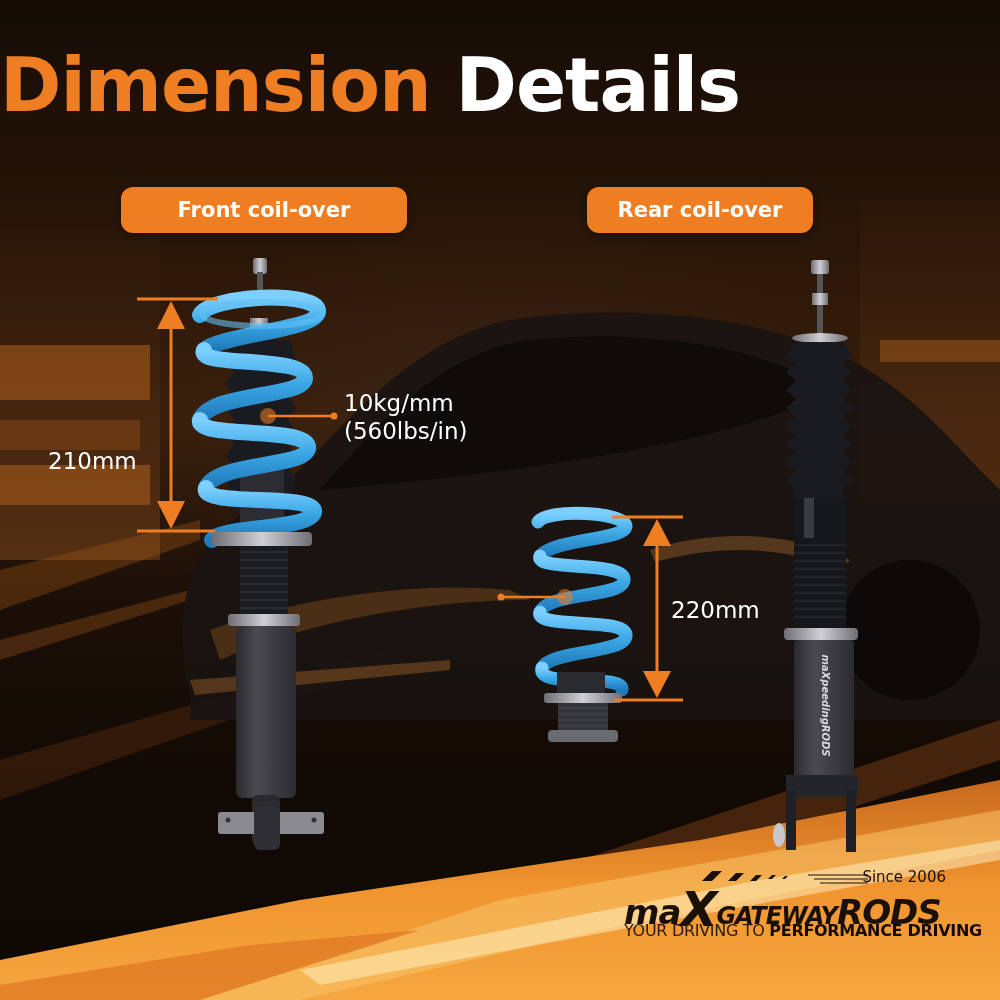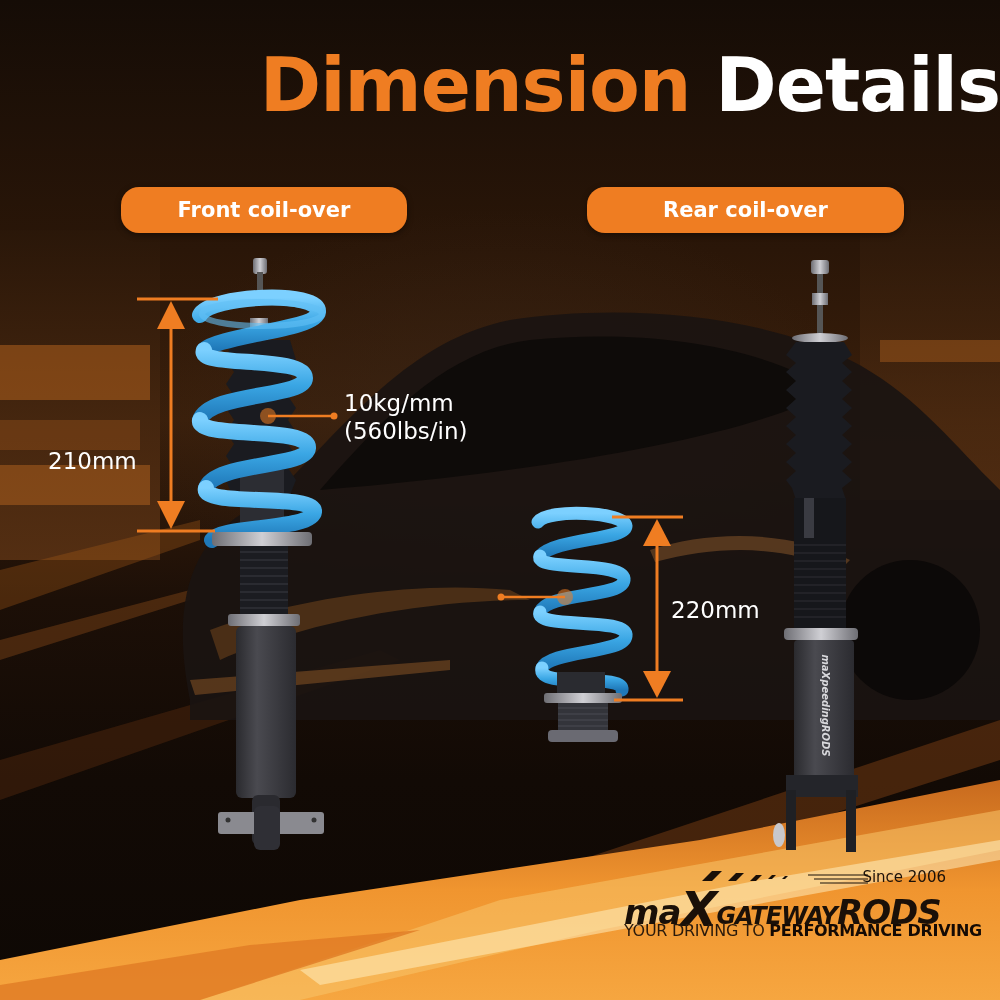--- a/index.html
+++ b/index.html
@@ -10,34 +10,34 @@
     background:
       radial-gradient(ellipse 520px 300px at 500px 420px, rgba(60,40,25,0.55), rgba(0,0,0,0) 70%),
       linear-gradient(180deg, #150c06 0%, #2a1608 25%, #3a1f0b 42%, #1c0f07 60%, #120a05 78%, #0e0804 100%);
   }
   
   .bg-layer { position: absolute; left: 0; top: 0; width: 1000px; height: 1000px; pointer-events: none; }
   
   .car { position: absolute; left: 150px; top: 300px; width: 860px; height: 420px; }
 
   .title {
-    position: absolute; left: 0; top: 48px; width: 1000px; text-align: right;
+    position: absolute; left: 0; top: 48px; width: 1000px; text-align: left;
     font-family: "DejaVu Sans", sans-serif; font-weight: 900; font-size: 74px; letter-spacing: -1px;
     line-height: 1;
   }
   .title .t1 { color: #ef7d22; font-weight: bold; }
   .title .t2 { color: #ffffff; font-weight: bold; }
 
   .pill {
-    position: absolute; height: 46px; border-radius: 18px; background: #ef7d22;
+    position: absolute; height: 46px; border-radius: 12px; background: #ef7d22;
     color: #fff; font-weight: bold; font-size: 21px; display: flex; align-items: center; justify-content: center;
     box-shadow: 0 2px 6px rgba(0,0,0,0.4);
   }
   .pill.front { left: 121px; top: 187px; width: 286px; }
-  .pill.rear { left: 587px; top: 187px; width: 317px; }
+  .pill.rear { left: 587px; top: 187px; width: 226px; }
 
   .label { position: absolute; color: #ffffff; font-size: 23px; line-height: 1.2; }
 
   .logo { position: absolute; left: 620px; top: 863px; width: 340px; height: 80px; }
   .logo .since { position: absolute; right: 14px; top: 5px; font-size: 15px; color: #1a1008; }
   .logo .speedlines { position: absolute; left: 195px; top: 9px; width: 60px; height: 14px; }
   .logo .brand { position: absolute; left: 4px; top: 16px; font-size: 34px; font-weight: bold; font-style: italic; color: #1a1008; letter-spacing: -1px; }
   .logo .brand .x { font-size: 48px; position: relative; top: 2px; }
   .logo .tag { position: absolute; left: 4px; top: 58px; font-size: 16px; color: #2a1a0c; letter-spacing: -0.3px; white-space: nowrap; }
   .logo .tag b { color: #140a04; text-align: right; }

